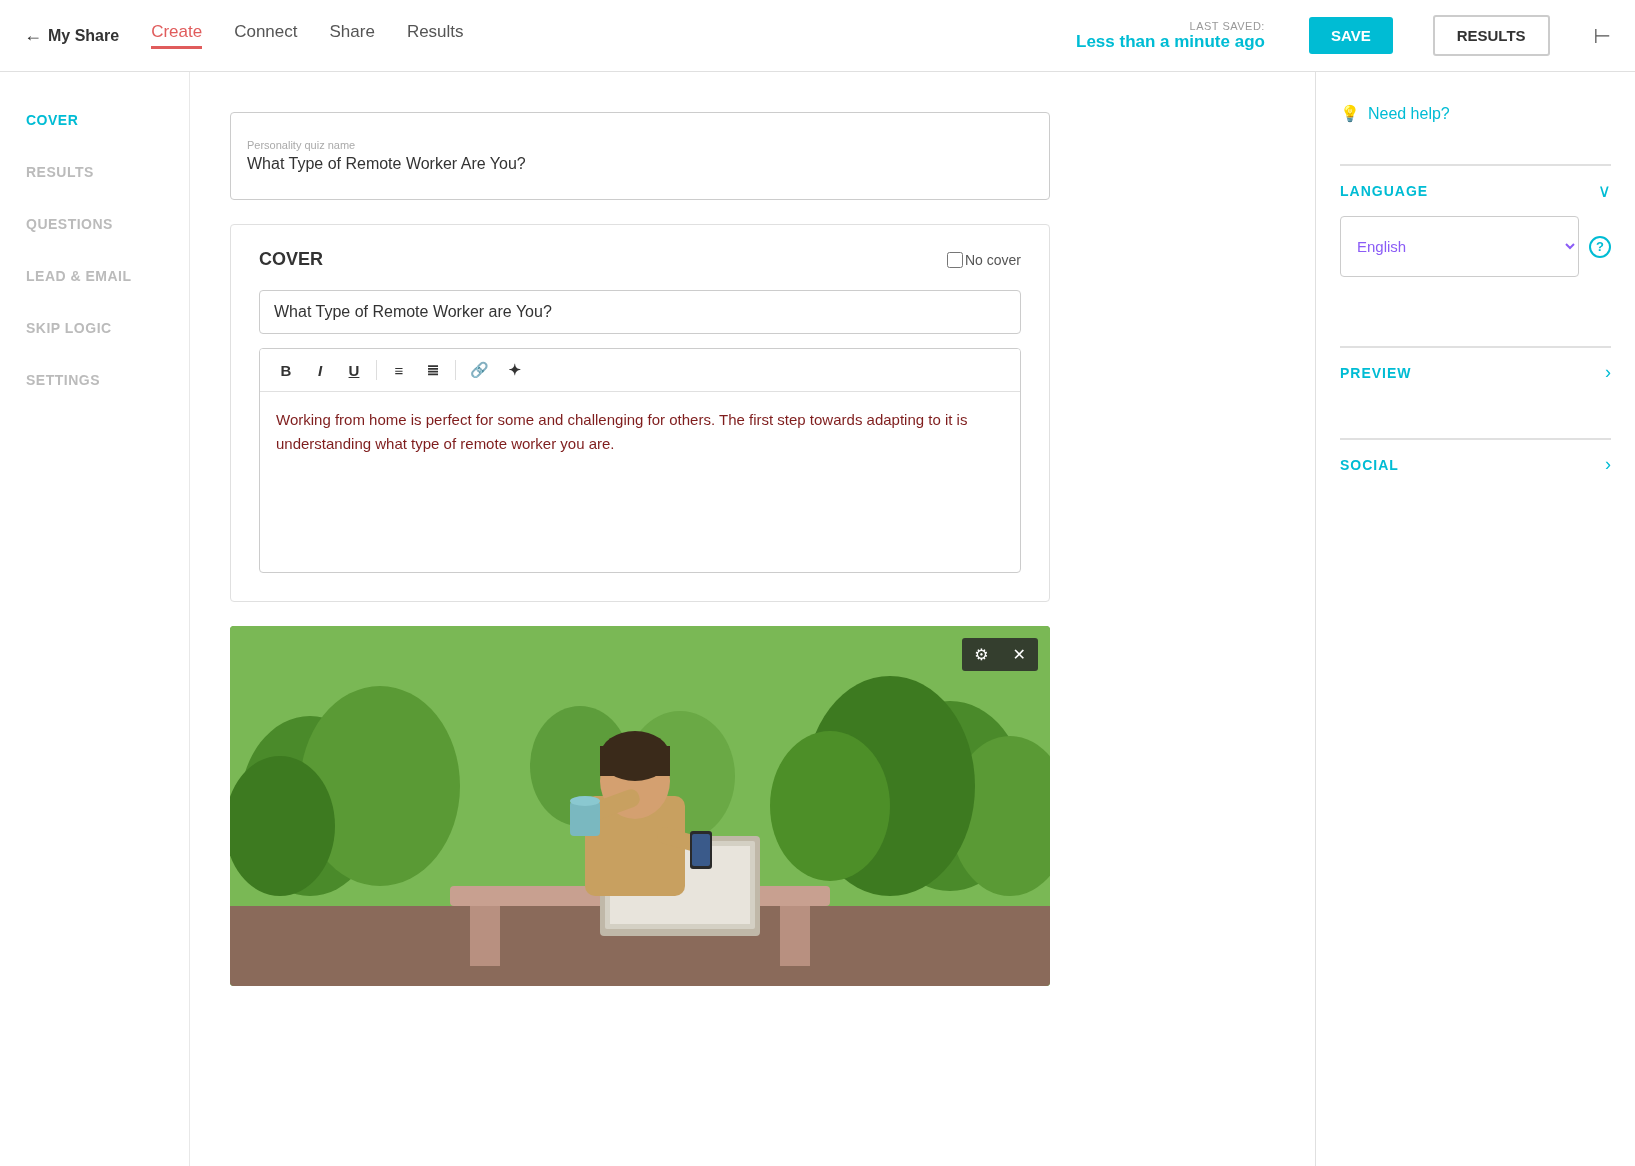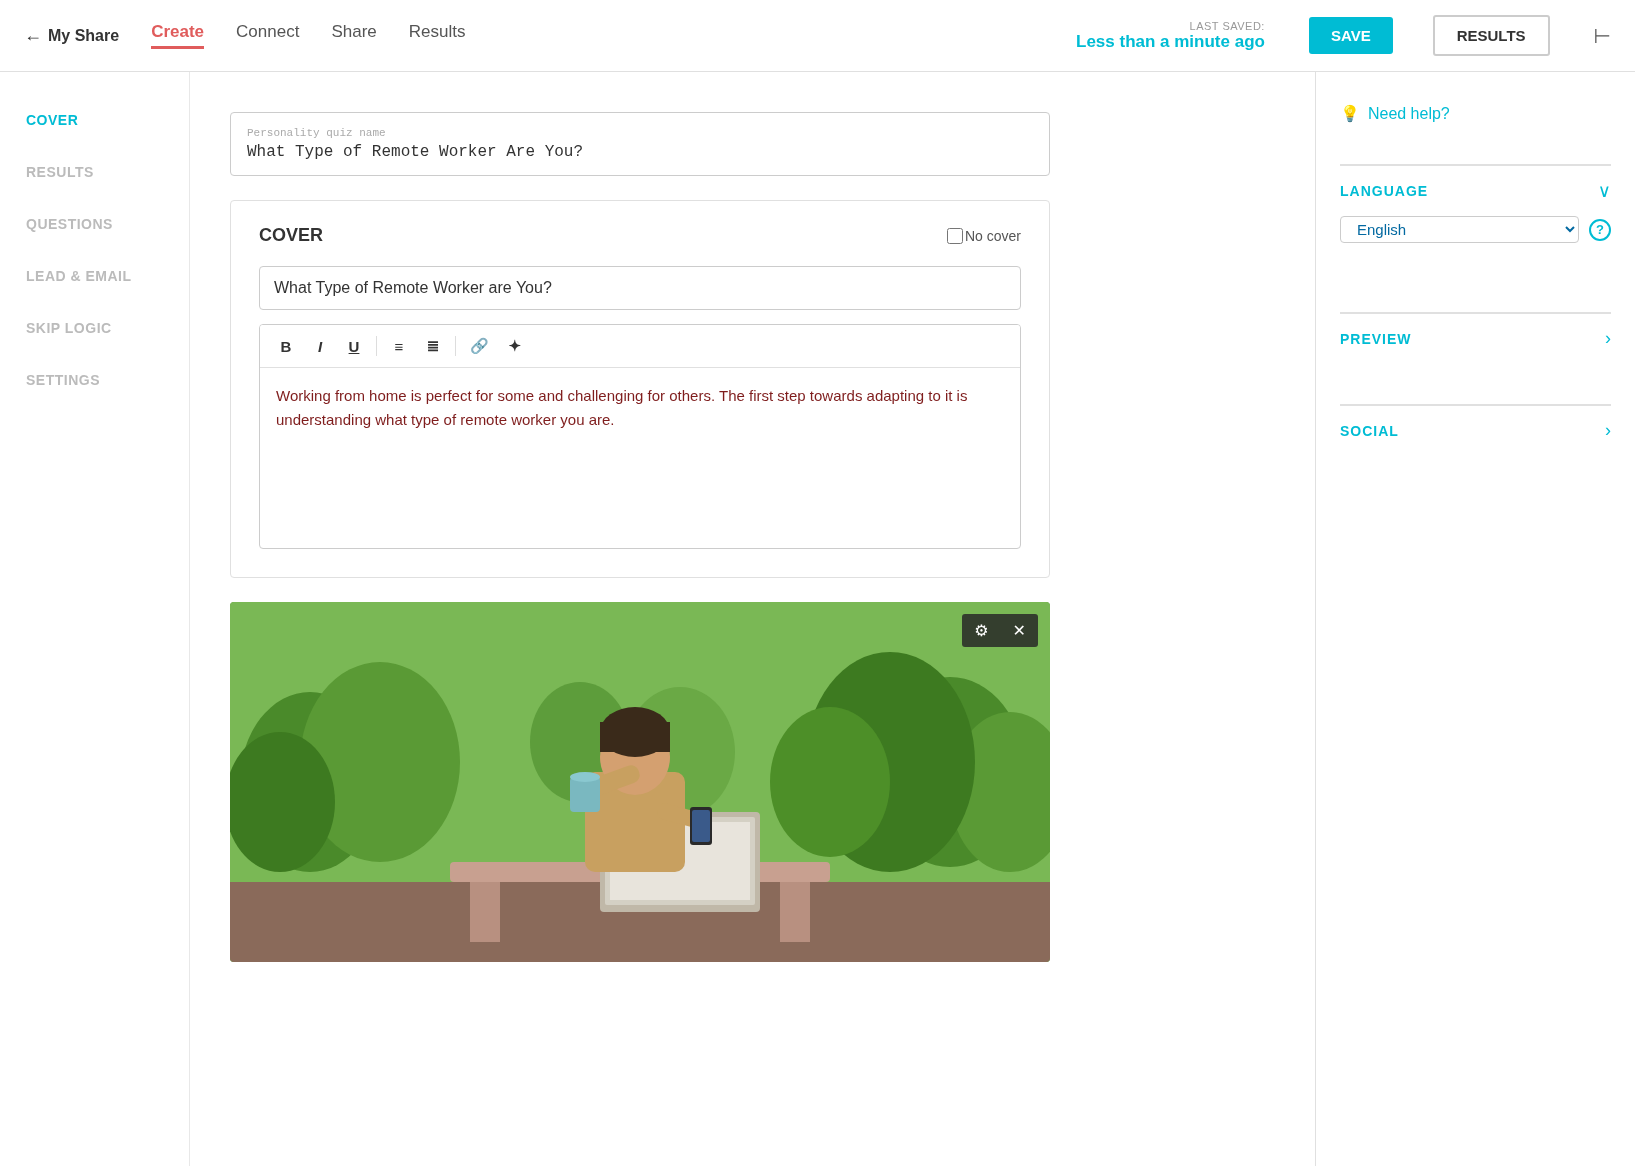--- a/index.html
+++ b/index.html
@@ -17,21 +17,21 @@
     .nav-back {
       display: flex; align-items: center; gap: 6px;
       color: #333; font-size: 16px; font-weight: 600; cursor: pointer; text-decoration: none;
     }
     .nav-back-arrow { font-size: 18px; }
     .nav-items { display: flex; gap: 32px; align-items: center; }
     .nav-item {
       font-size: 17px; color: #555; cursor: pointer; padding-bottom: 4px;
       border-bottom: 3px solid transparent; text-decoration: none;
     }
-    .nav-item.active { color: #e05c5c; border-bottom: 3px solid #e05c5c; font-weight: 700; }
+    .nav-item.active { color: #e05c5c; border-bottom: 3px solid #e05c5c; font-weight: 400; }
     .nav-spacer { flex: 1; }
     .last-saved-block { text-align: right; margin-right: 12px; }
     .last-saved-label { font-size: 11px; color: #999; text-transform: uppercase; letter-spacing: 0.5px; }
     .last-saved-time { font-size: 17px; color: #00bcd4; font-weight: 700; }
     .btn-save {
       background: #00bcd4; color: #fff; border: none; padding: 10px 22px;
       font-size: 15px; font-weight: 600; cursor: pointer; border-radius: 3px;
     }
     .btn-preview {
       background: #fff; color: #333; border: 2px solid #ccc; padding: 10px 22px;
@@ -57,22 +57,22 @@
     
     .content-area {
       flex: 1;
       padding: 40px 40px 0 40px;
       overflow-y: auto;
     }
 
     
     .quiz-name-wrapper {
       border: 1px solid #ccc; border-radius: 4px;
-      padding: 14px 16px; margin-bottom: 24px;
-      background: #fff; max-width: 820px; font-family: Liberation Mono, monospace;
+      padding: 26px 16px; margin-bottom: 24px;
+      background: #fff; max-width: 820px;
     }
     .quiz-name-label { font-size: 11px; color: #aaa; margin-bottom: 4px; }
     .quiz-name-value { font-size: 16px; color: #333; }
 
     
     .cover-card {
       border: 1px solid #e0e0e0; border-radius: 4px;
       max-width: 820px; padding: 24px 28px 28px 28px;
       margin-bottom: 24px; background: #fff;
     }
@@ -143,21 +143,21 @@
     .right-section-title {
       font-size: 14px; font-weight: 700; color: #00bcd4; letter-spacing: 1px;
     }
     .right-section-chevron { color: #00bcd4; font-size: 18px; }
 
     
     .language-section { padding-bottom: 14px; }
     .language-select-row { display: flex; align-items: center; gap: 10px; margin-bottom: 14px; }
     .language-select {
       flex: 1; border: 1px solid #ccc; border-radius: 4px;
-      padding: 3px 12px; font-size: 15px; color: #0369a1; background: #fff;
+      padding: 20px 12px; font-size: 15px; color: #8b5cf6; background: #fff;
       cursor: pointer; appearance: auto;
     }
     .help-circle {
       width: 22px; height: 22px; border-radius: 50%; border: 2px solid #00bcd4;
       display: flex; align-items: center; justify-content: center;
       color: #00bcd4; font-size: 13px; font-weight: 700; cursor: pointer; flex-shrink: 0;
     }
 
     .design-section { border-top: 2px solid #e0e0e0; }
     .social-section { border-top: 2px solid #e0e0e0; }

